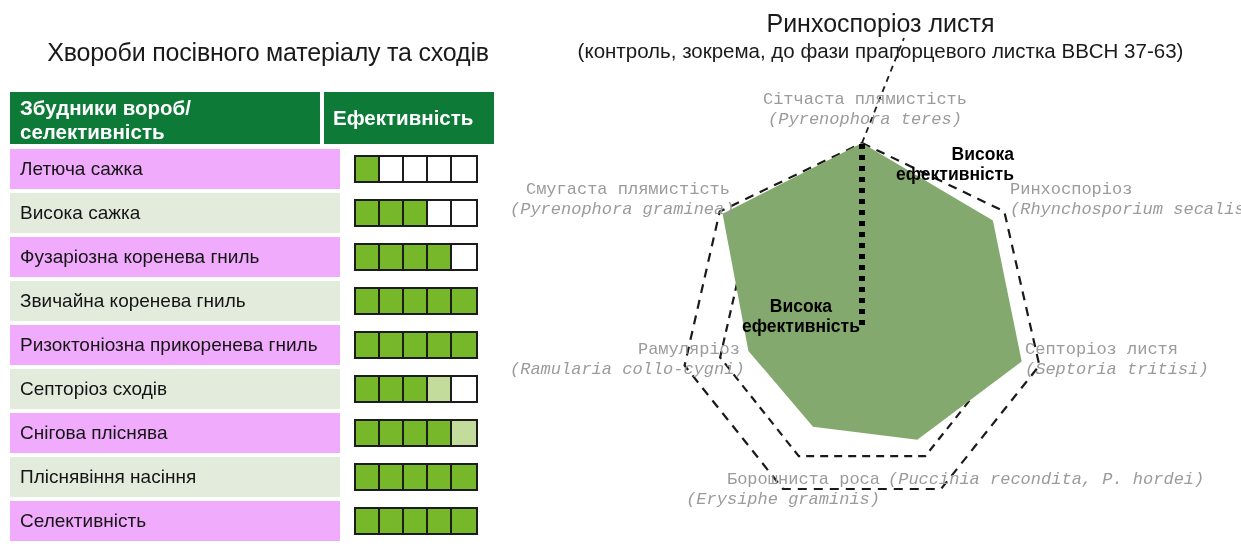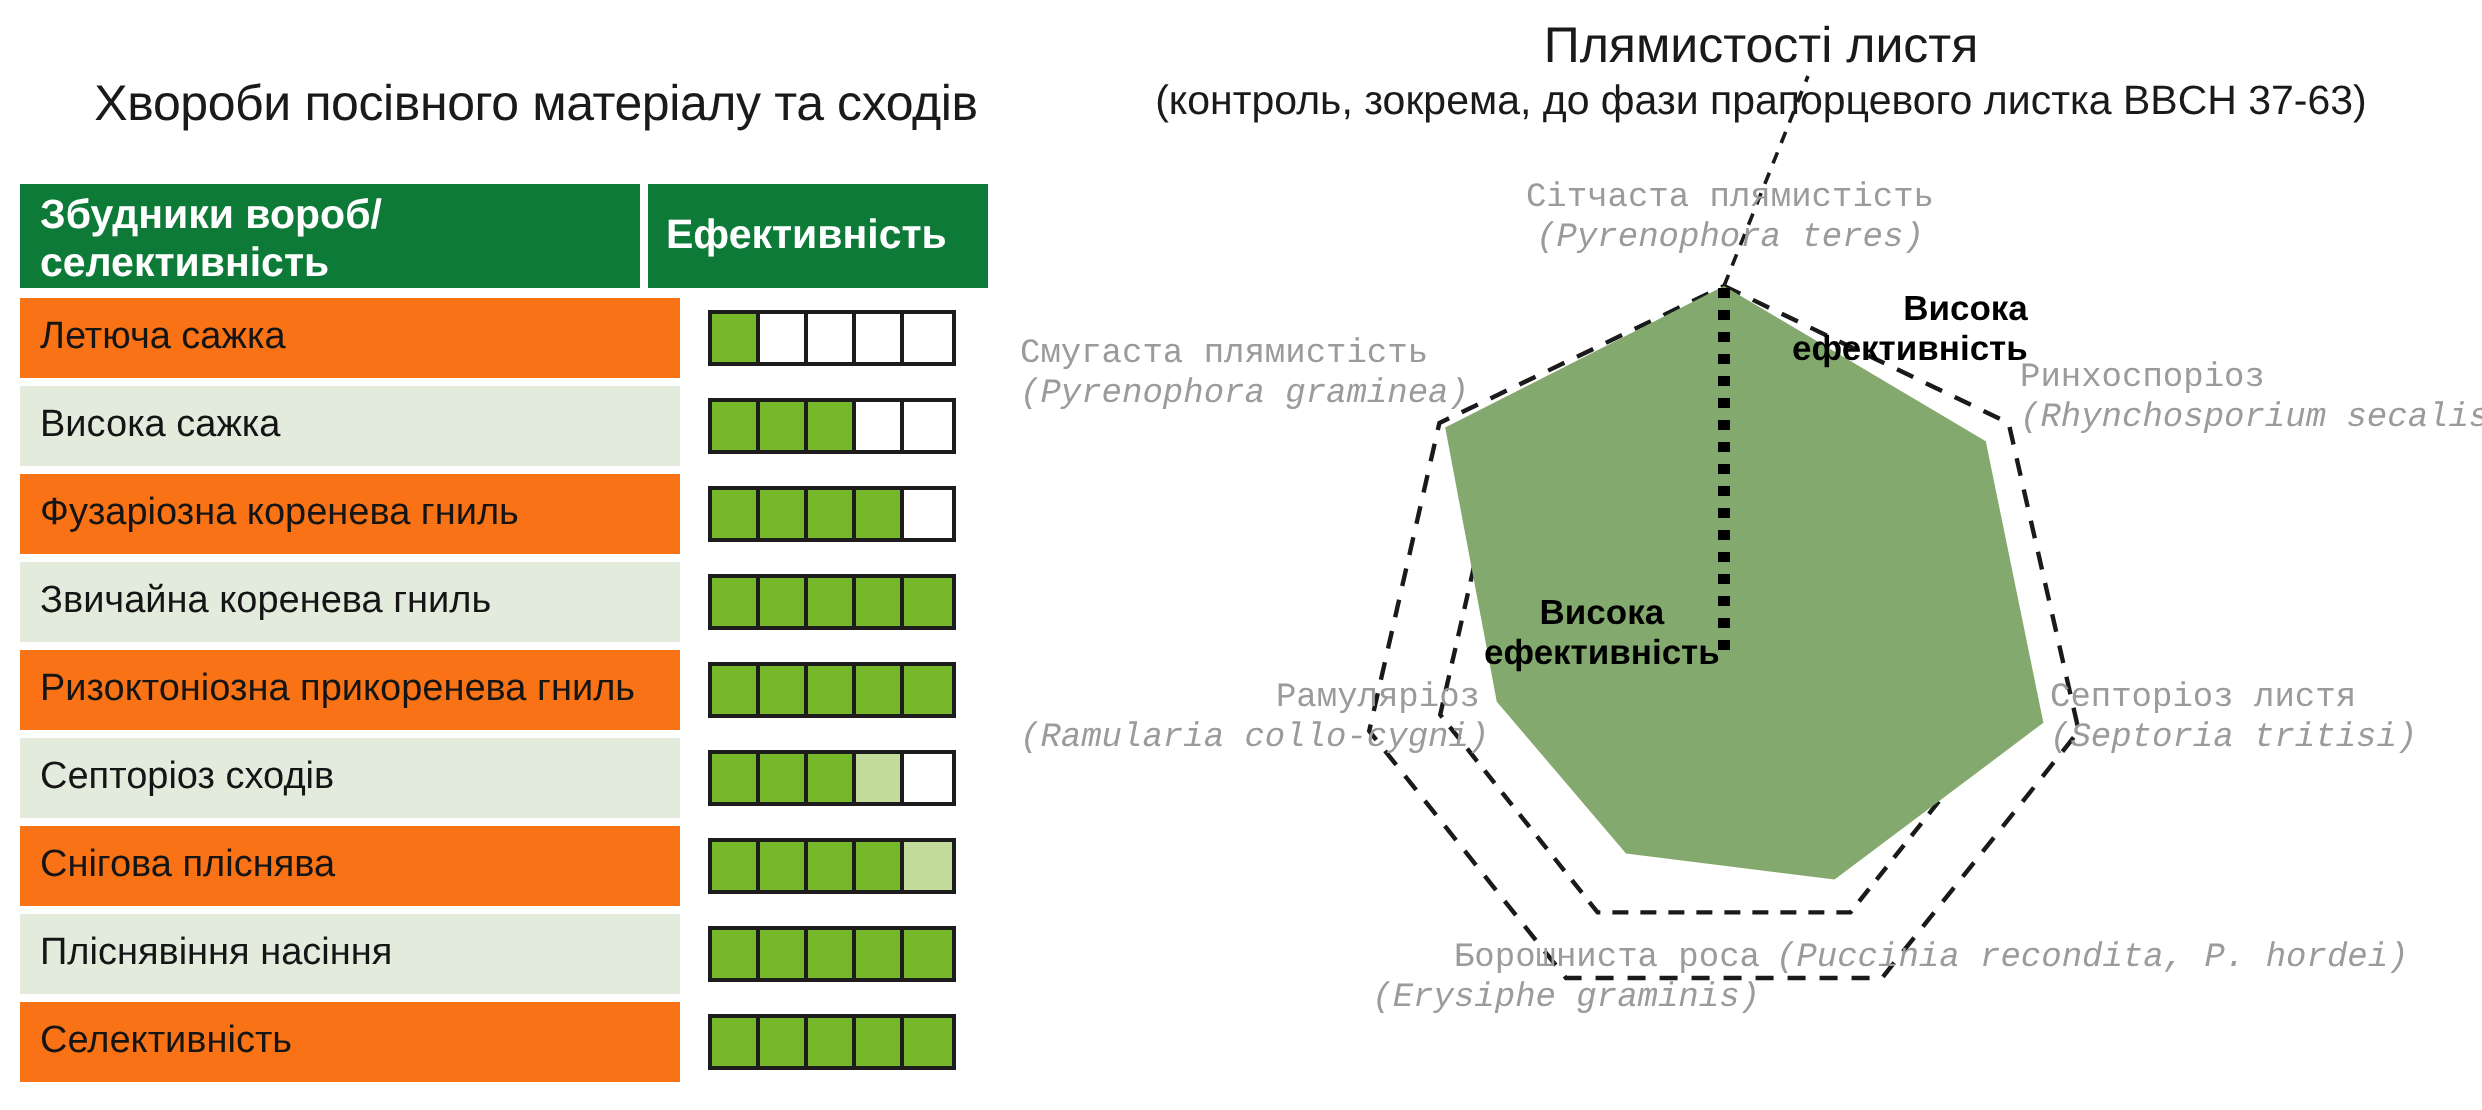--- a/index.html
+++ b/index.html
@@ -82,21 +82,21 @@
   }
   .td-name {
     width: 330px;
     font-size: 19px;
     color: #151515;
     display: flex;
     align-items: center;
     padding-left: 10px;
     box-sizing: border-box;
   }
-  .td-name.shade-a { background: #f97316; }
+  .td-name.shade-a { background: #f0abfc; }
   .td-name.shade-b { background: #e3ecdc; }
   .td-eff {
     width: 150px;
     display: flex;
     align-items: center;
     padding-left: 10px;
     box-sizing: border-box;
   }
   .boxes {
     display: flex;
@@ -297,21 +297,21 @@
             </div>
           </div>
         </div>
       </div>
   </div>
 </div>
 
 <div id="right-panel">
 
   <div id="radar-title">
-    <span class="t1">Плямистості листя</span>
+    <span class="t1">Ринхоспоріоз листя</span>
     <span class="t2">(контроль, зокрема, до фази прапорцевого листка BBCH 37-63)</span>
   </div>
 
   <svg id="radar-svg" width="721" height="555">
     <g id="grid-host">
         <polygon points="342.0,288.6 370.5,302.3 377.5,333.1 357.8,357.8 326.2,357.8 306.5,333.1 313.5,302.3" fill="none" stroke="#1a1a1a" stroke-width="2.2" stroke-dasharray="8,6"></polygon>
         <polygon points="342.0,252.2 398.9,279.6 413.0,341.2 373.6,390.6 310.4,390.6 271.0,341.2 285.1,279.6" fill="none" stroke="#1a1a1a" stroke-width="2.2" stroke-dasharray="8,6"></polygon>
         <polygon points="342.0,215.8 427.4,256.9 448.5,349.3 389.4,423.4 294.6,423.4 235.5,349.3 256.6,256.9" fill="none" stroke="#1a1a1a" stroke-width="2.2" stroke-dasharray="8,6"></polygon>
         <polygon points="342.0,179.4 455.8,234.2 483.9,357.4 405.2,456.2 278.8,456.2 200.1,357.4 228.2,234.2" fill="none" stroke="#1a1a1a" stroke-width="2.2" stroke-dasharray="8,6"></polygon>
         <polygon points="342.0,143.0 484.3,211.5 519.4,365.5 421.0,489.0 263.0,489.0 164.6,365.5 199.7,211.5" fill="none" stroke="#1a1a1a" stroke-width="2.2" stroke-dasharray="9,7"></polygon>
@@ -344,21 +344,21 @@
         <i>(Puccinia recondita, P. hordei)</i>
       </div>
       <div class="ax-label" style="left: 100px; top: 470px; width: 260px; text-align: right;">
         <span style="display: block;">Борошниста роса</span>
         <i>(Erysiphe graminis)</i>
       </div>
       <div class="ax-label" style="left: -10px; top: 340px; width: 230px; text-align: right;">
         <span style="display: block;">Рамуляріоз</span>
         <i>(Ramularia collo-cygni)</i>
       </div>
-      <div class="ax-label" style="left: -10px; top: 168px; width: 220px; text-align: left;">
+      <div class="ax-label" style="left: -10px; top: 180px; width: 220px; text-align: right;">
         <span style="display: block;">Смугаста плямистість</span>
         <i>(Pyrenophora graminea)</i>
       </div>
     </div>
 
   <div class="ann" id="ann-high" style="left: 376px; top: 144px;">
     <span>Висока</span><br>
     <span>ефективність</span>
   </div>
 

